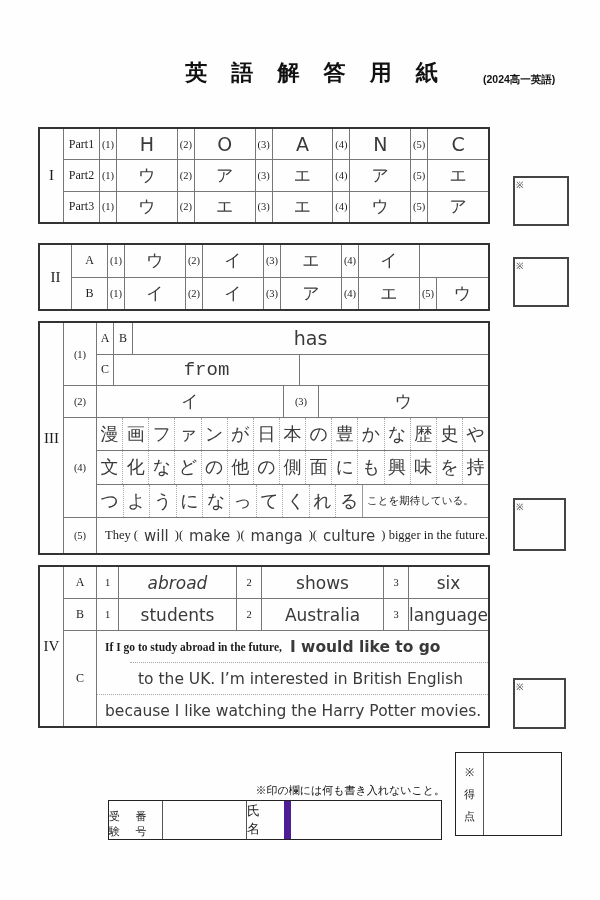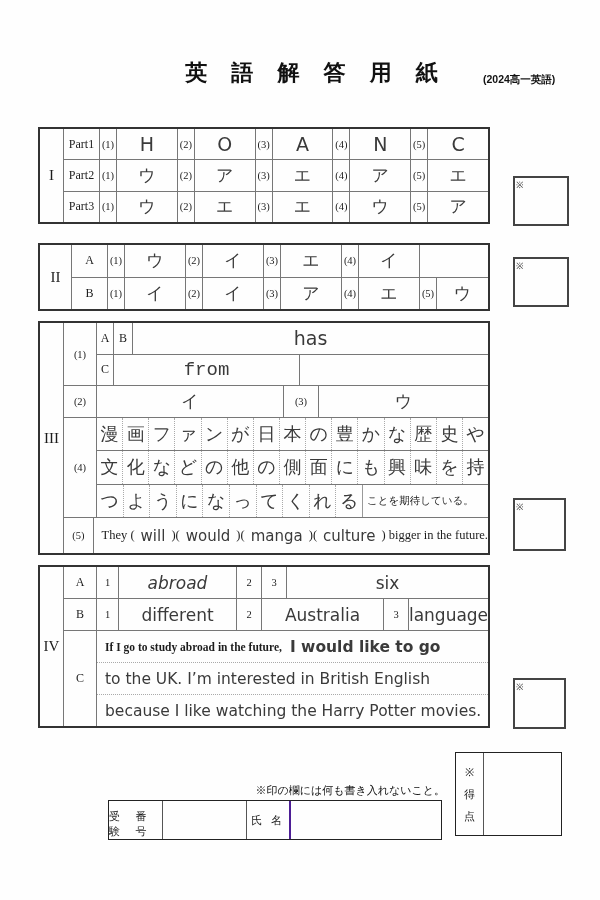--- a/index.html
+++ b/index.html
@@ -43,22 +43,22 @@
   .starbox{position:absolute;border:2px solid #444;background:#fefefe;}
   .starbox .star{position:absolute;left:1px;top:0px;font-size:9px;color:#333;}
   
   .note{position:absolute;top:783px;left:160px;width:285px;text-align:right;font-size:11px;color:#111;}
   .idbox{position:absolute;left:108px;top:800px;width:334px;height:40px;border:1.5px solid #222;
          display:flex;background:#fefefe;box-sizing:border-box;}
   .idbox *{box-sizing:border-box;}
   .idlab{width:54px;border-right:1px solid #555;display:flex;flex-direction:row;
          align-items:flex-end;justify-content:center;font-size:11px;line-height:1.35;letter-spacing:4px;}
   .idblank{width:84px;border-right:1px solid #555;}
-  .namelab{width:44px;border-right:2px solid #4c1d95;display:flex;align-items:center;justify-content:center;
-           font-size:11px;letter-spacing:3px;}
+  .namelab{width:44px;border-right:7px solid #4c1d95;display:flex;align-items:center;justify-content:center;
+           font-size:13px;letter-spacing:3px;}
   .nameblank{flex:1;}
   .scorebox{position:absolute;left:455px;top:752px;width:107px;height:84px;border:1.5px solid #222;
             display:flex;background:#fefefe;box-sizing:border-box;}
   .scorelab{width:27px;border-right:1px solid #555;display:flex;flex-direction:column;align-items:center;
             justify-content:space-evenly;font-size:11px;padding:4px 0;}
   .scoreblank{flex:1;}
 </style>
 </head>
 <body>
 
@@ -224,59 +224,60 @@
           </div>
         </div>
       </div>
 
       <div class="row bt" style="height:36px;">
         <div class="cell br ql" style="width:33px;">(5)</div>
         <div class="fill" style="flex:1;">
           <span>They (</span>
           <span class="hw">will</span>
           <span>)(</span>
-          <span class="hw">would</span>
+          <span class="hw">make</span>
           <span>)(</span>
           <span class="hw">manga</span>
           <span>)(</span>
           <span class="hw">culture</span>
           <span>) bigger in the future.</span>
         </div>
       </div>
     </div>
   </div>
 
   <div class="tbl" style="left:38px;top:565px;width:452px;height:163px;">
     <div class="seclab" style="width:24px;">IV</div>
     <div class="col">
       <div class="row" style="height:31px;">
         <div class="cell br rowlab" style="width:33px;">A</div>
         <div class="cell br ql" style="width:22px;">1</div>
         <div class="cell br hw hw-en" style="width:118px;font-style:italic;">abroad</div>
         <div class="cell br ql" style="width:25px;">2</div>
+        <div class="cell br hw hw-en" style="width:122px;">shows</div>
         <div class="cell br ql" style="width:25px;">3</div>
         <div class="cell hw hw-en" style="flex:1;">six</div>
       </div>
       <div class="row bt" style="height:32px;">
         <div class="cell br rowlab" style="width:33px;">B</div>
         <div class="cell br ql" style="width:22px;">1</div>
-        <div class="cell br hw hw-en" style="width:118px;">different</div>
+        <div class="cell br hw hw-en" style="width:118px;">students</div>
         <div class="cell br ql" style="width:25px;">2</div>
         <div class="cell br hw hw-en" style="width:122px;">Australia</div>
         <div class="cell br ql" style="width:25px;">3</div>
         <div class="cell hw hw-en" style="flex:1;text-align:center;">language</div>
       </div>
       <div class="row bt" style="flex:1;">
         <div class="cell br rowlab" style="width:33px;">C</div>
         <div class="col">
           <div class="essay-line" style="flex:1;font-weight:bold;">
             <span class="prompt">If I go to study abroad in the future,</span>
             <span class="hw hw-line">I would like to go</span>
           </div>
-          <div class="essay-line dotted-top" style="flex:1;">
+          <div class="essay-line dotted-top" style="flex:1;margin-left:33px;">
             <span class="hw hw-line">to the UK.  I’m interested in British English</span>
           </div>
           <div class="essay-line dotted-top" style="flex:1;text-align:right;">
             <span class="hw hw-line">because I like watching the Harry Potter movies.</span>
           </div>
         </div>
       </div>
     </div>
   </div>
 

